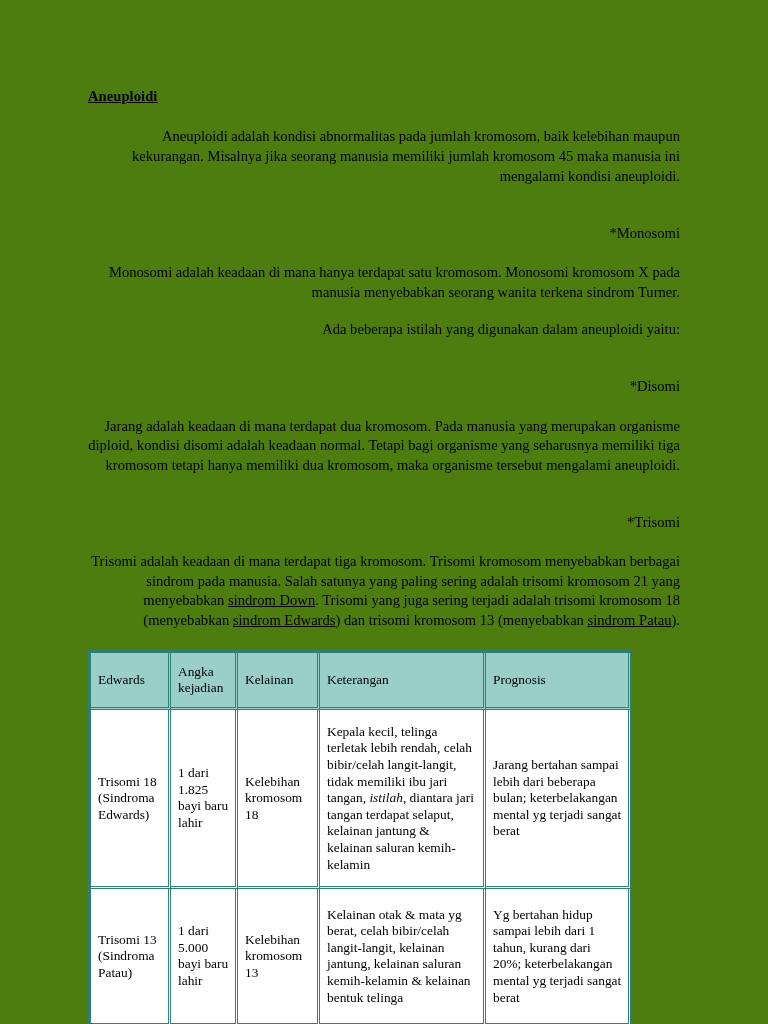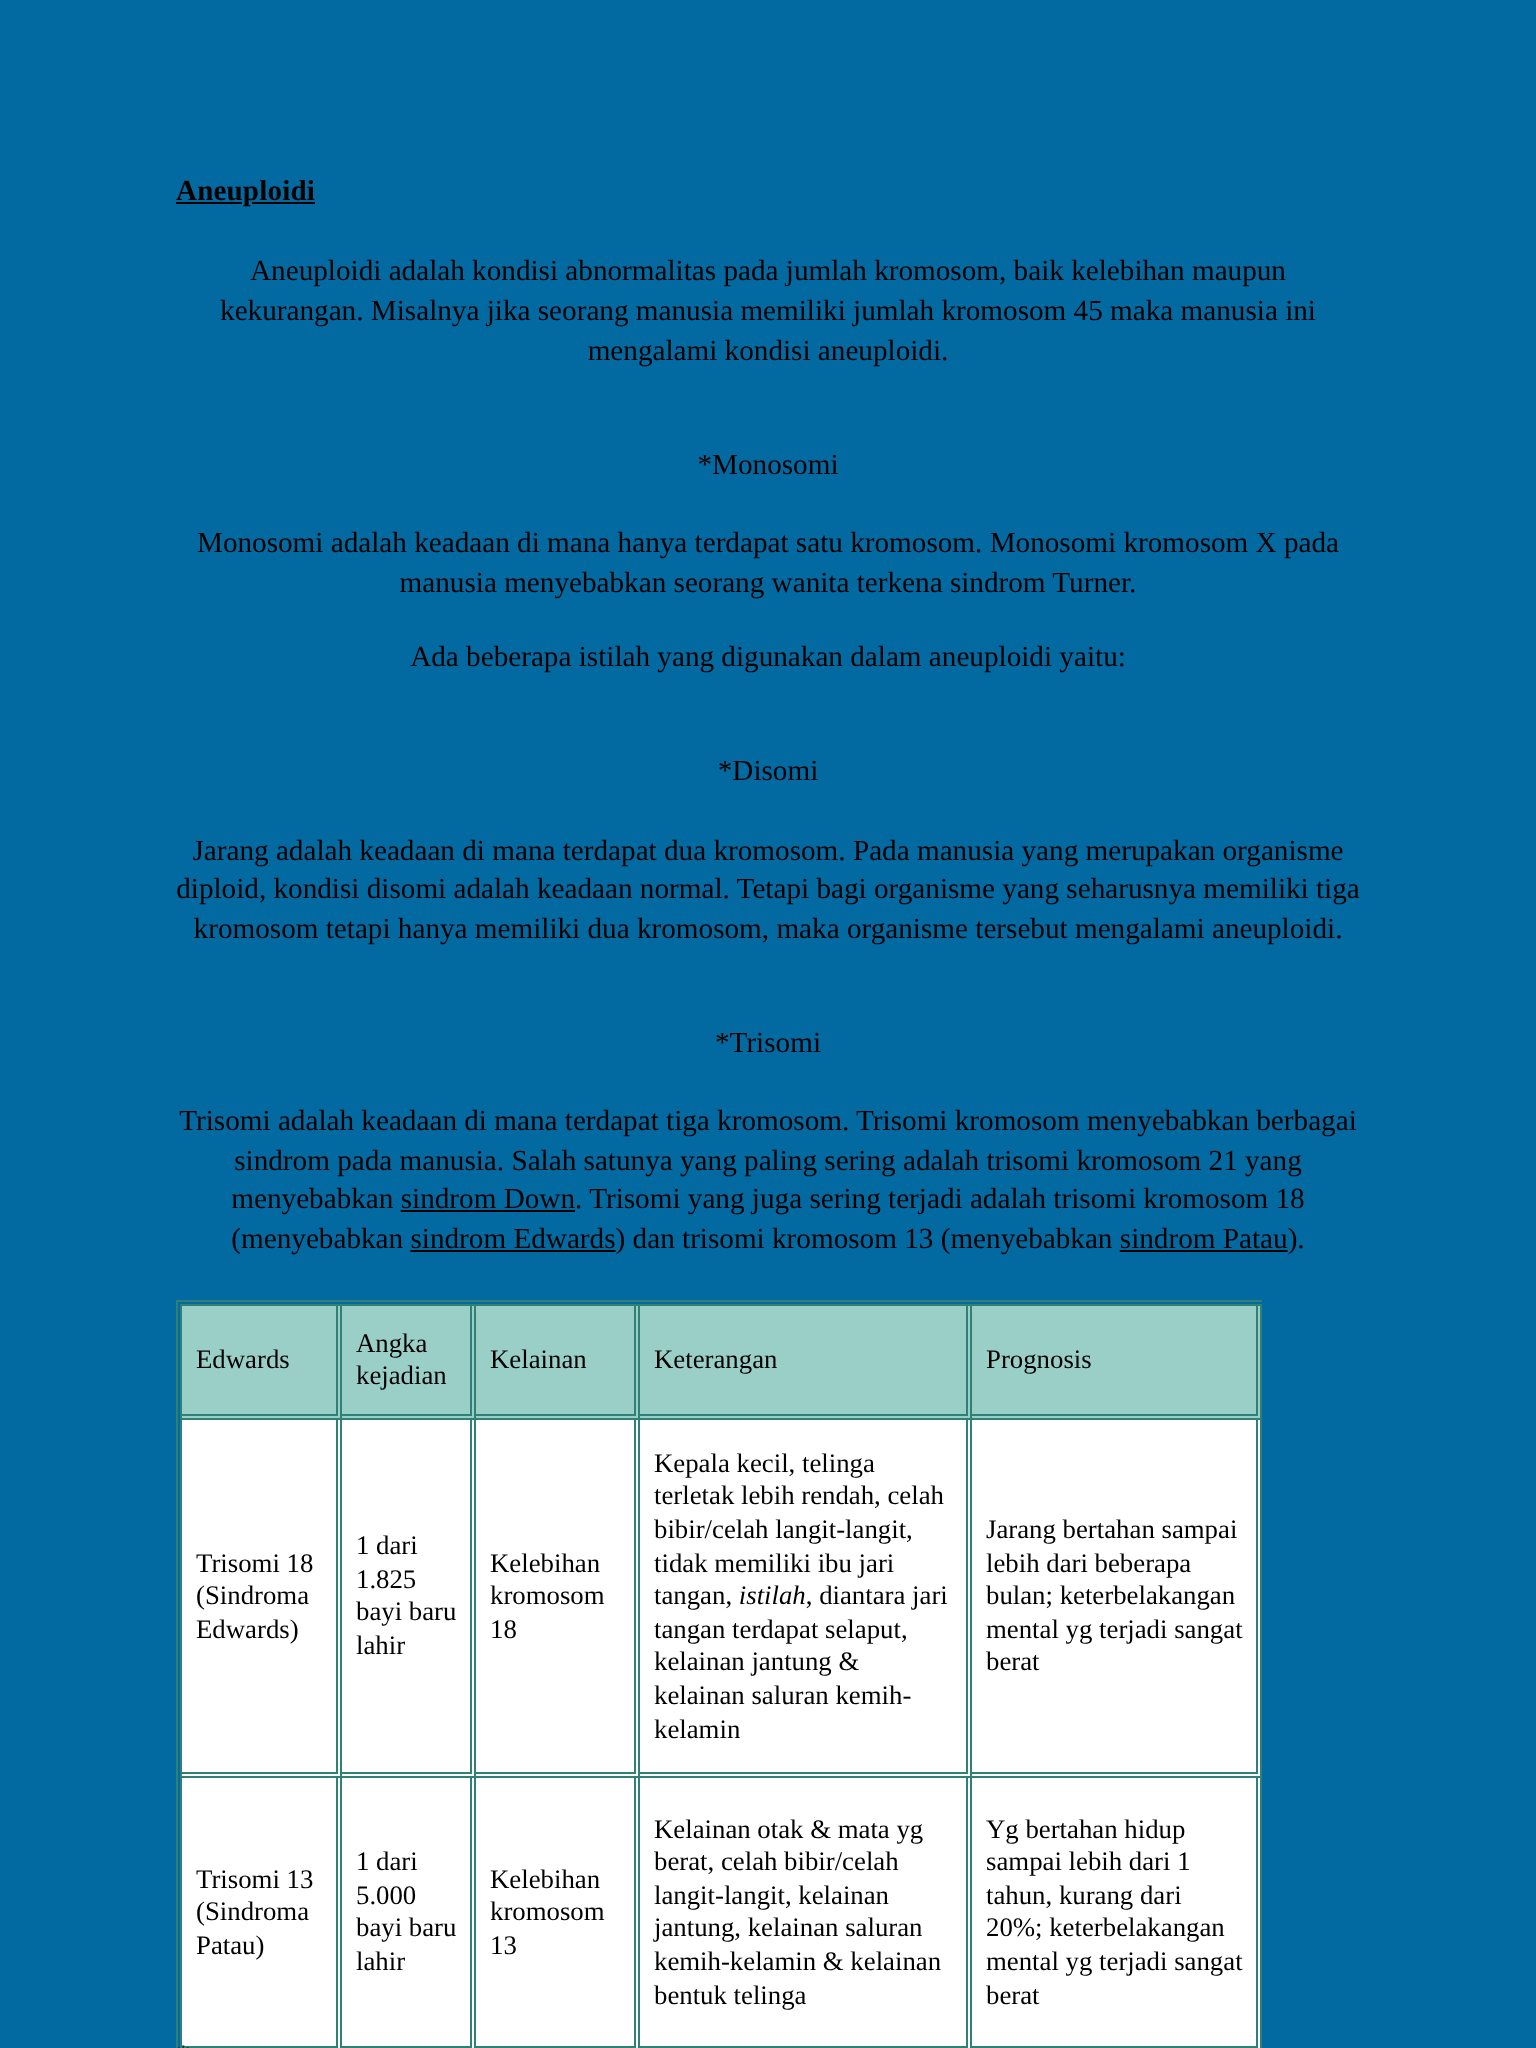--- a/index.html
+++ b/index.html
@@ -11,37 +11,37 @@
     width: 768px;
     height: 1024px;
     overflow: hidden;
     font-family: "Liberation Serif", "DejaVu Serif", serif;
     color: #000000;
   }
   .page {
     position: relative;
     width: 768px;
     height: 1024px;
-    background: #0369a1;
+    background: #4d7c0f;
     box-sizing: border-box;
     padding: 88px 88px 0 88px;
   }
   .doc-title {
     font-size: 14.5px;
     font-weight: bold;
     text-decoration: underline;
     letter-spacing: 0.1px;
     margin: 0 0 22px 0;
     line-height: 1.2;
   }
   .para {
     font-size: 14.6px;
     line-height: 19.6px;
     margin: 0 0 18px 0;
-    text-align: center;
+    text-align: right;
     white-space: pre-line;
   }
   .para.tight {
   }
   .u { text-decoration: underline; }
   .it { font-style: italic; }
 
   
   .tbl-wrap {
     margin: 0 0 0 0;

